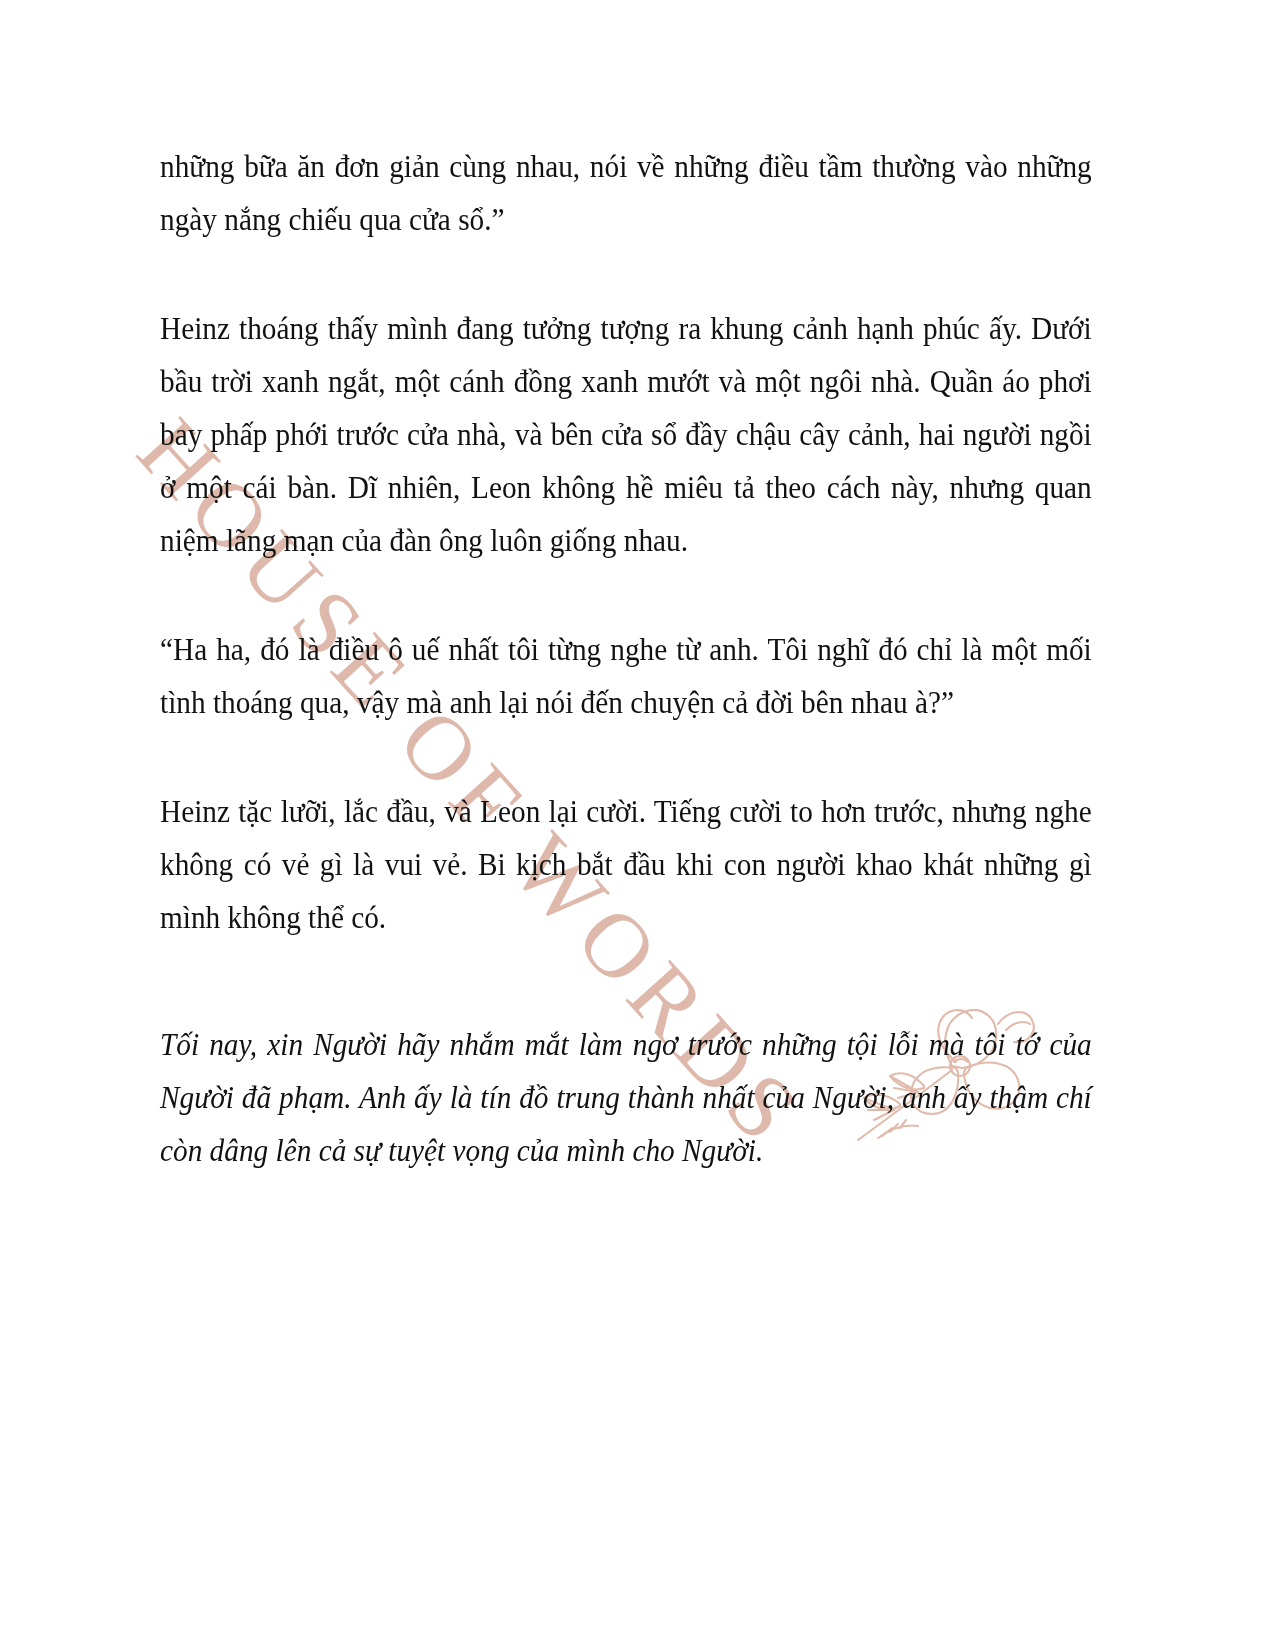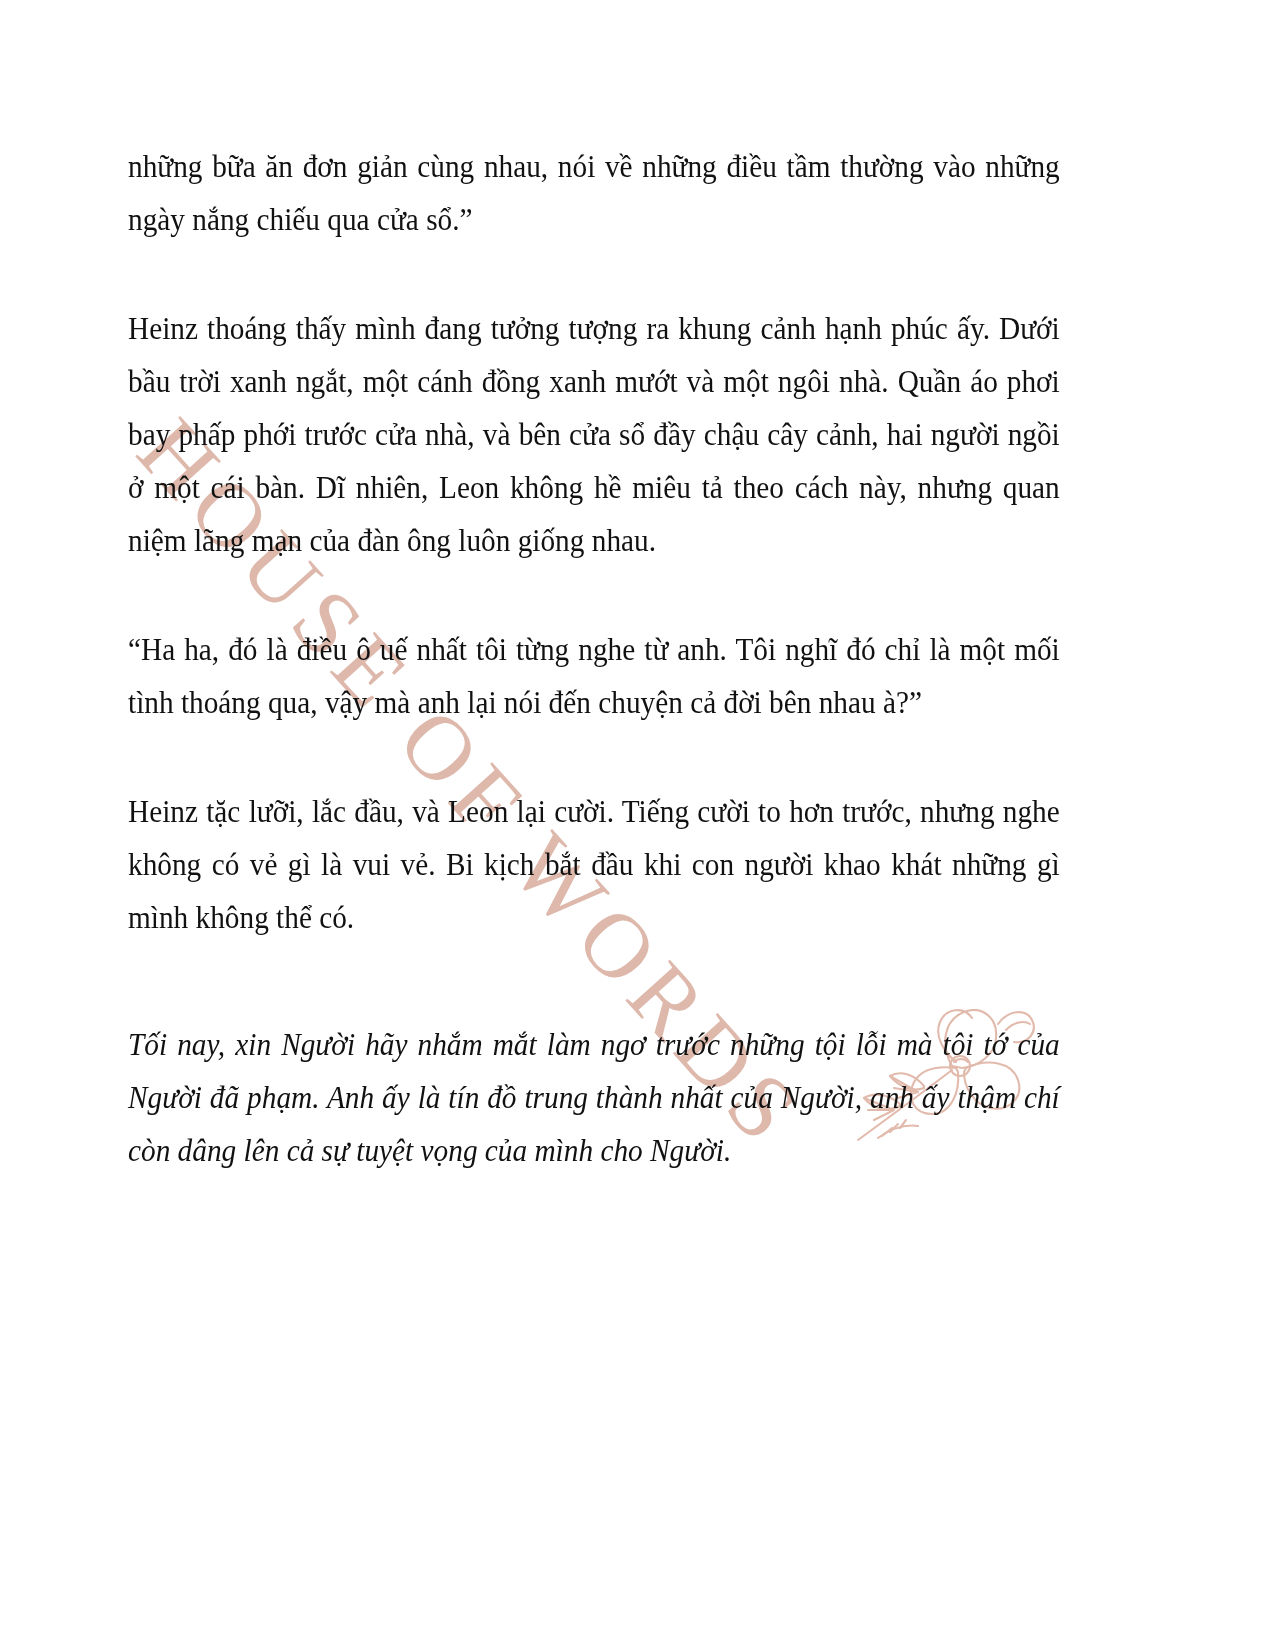--- a/index.html
+++ b/index.html
@@ -42,21 +42,21 @@
     left: 848px;
     top: 958px;
     width: 220px;
     height: 190px;
     opacity: 0.75;
   }
 
   
   .content {
     position: absolute;
-    left: 128px;
+    left: 160px;
     top: 140px;
     width: 932px;
     z-index: 2;
   }
   p {
     margin: 0 0 56px 0;
     font-family: "Liberation Serif", "DejaVu Serif", serif;
     font-size: 31.5px;
     line-height: 53px;
     color: #111111;

